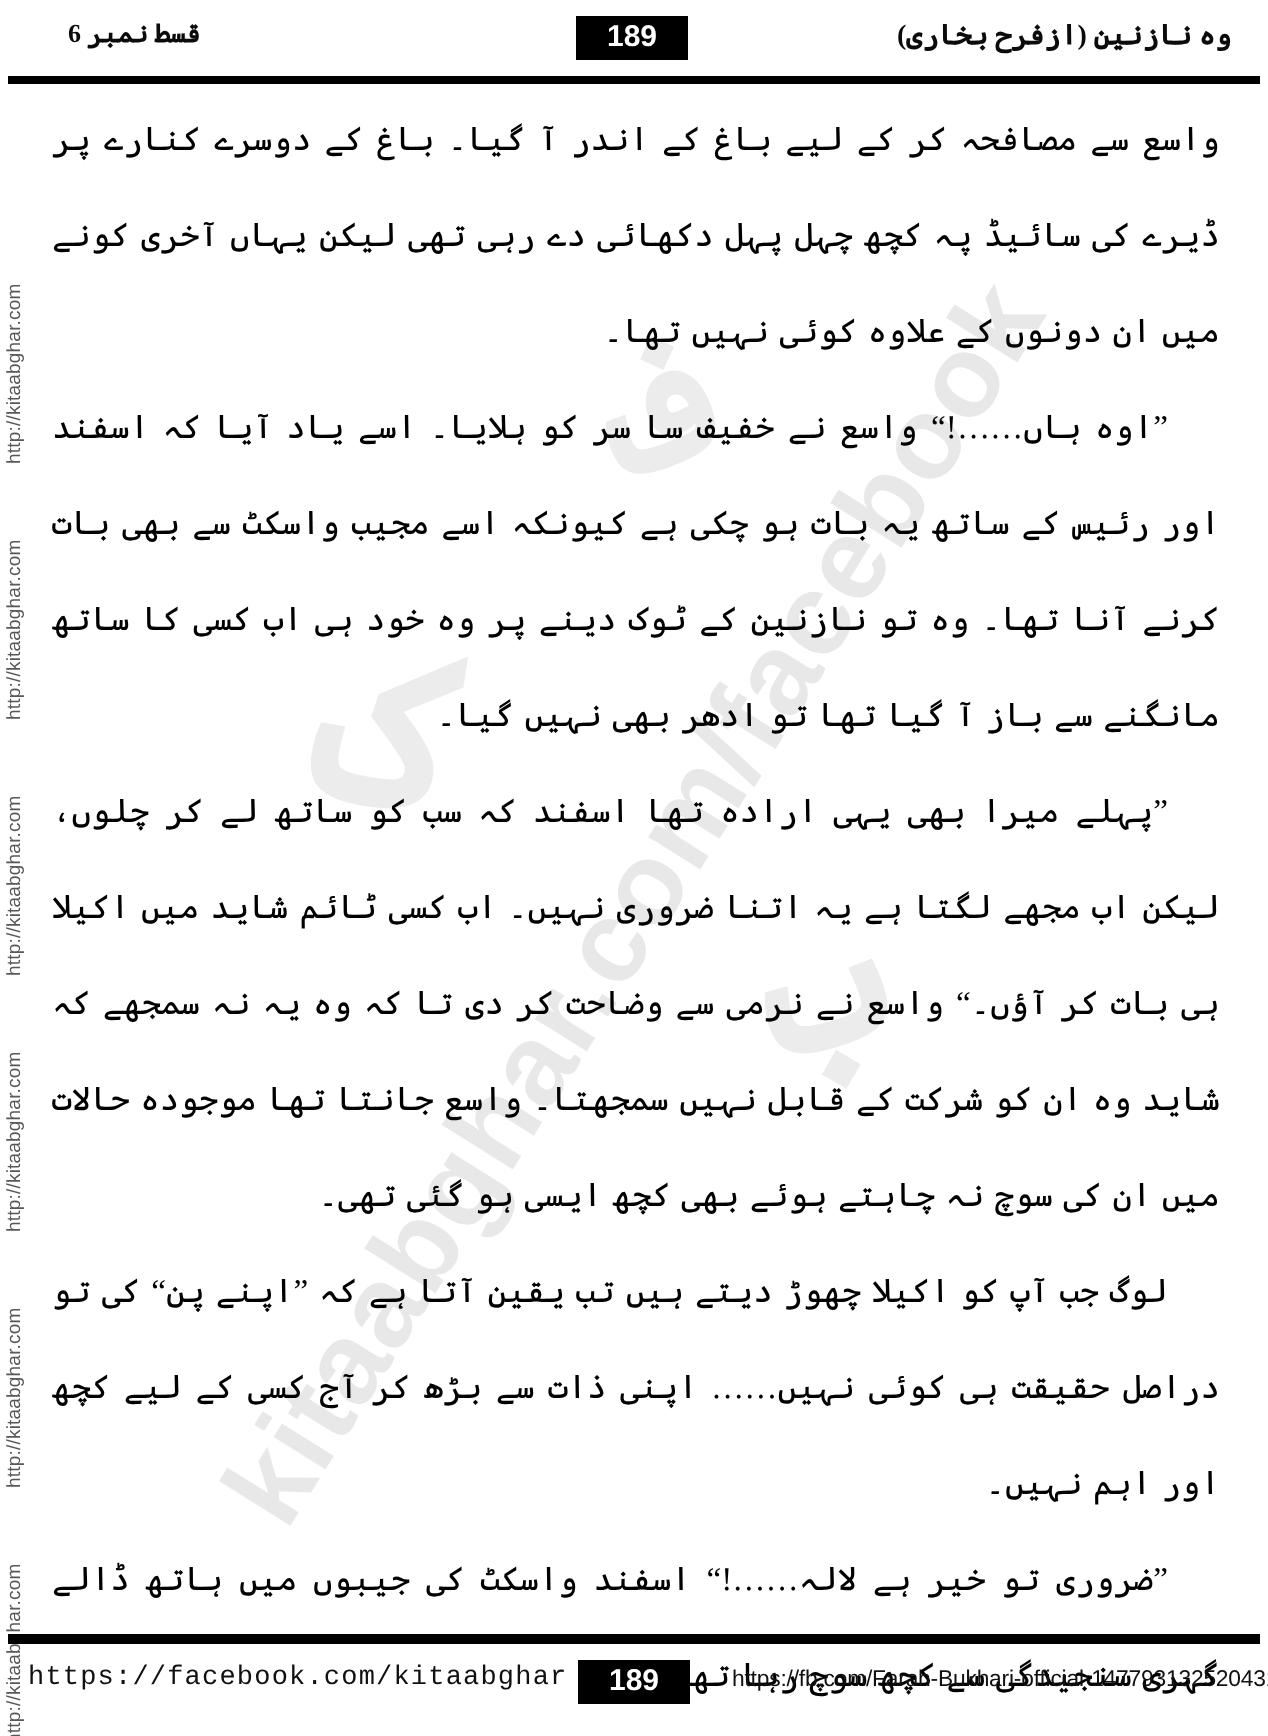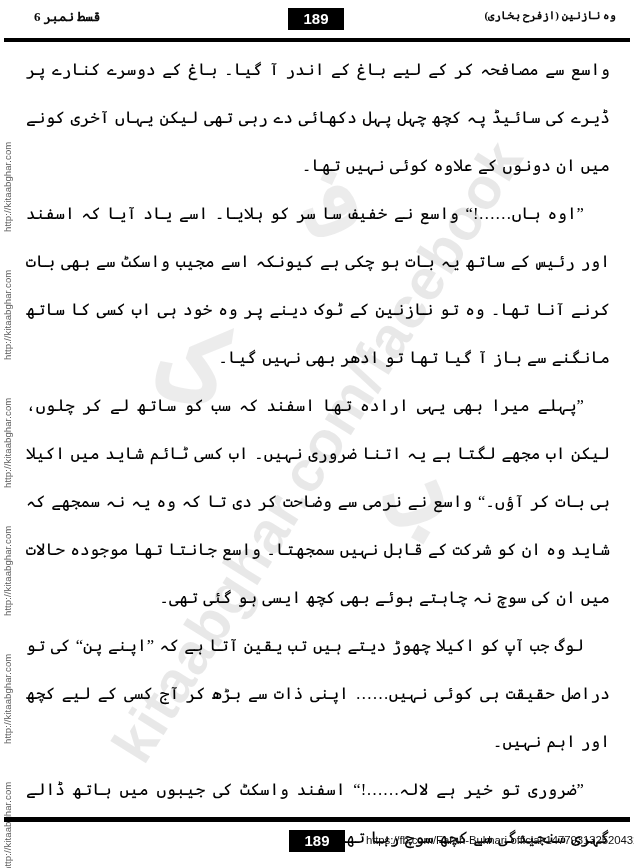--- a/index.html
+++ b/index.html
@@ -29,21 +29,21 @@
     height: 42px;
     box-sizing: border-box;
     direction: rtl;
     z-index: 40;
   }
   .header-title {
     position: absolute;
     top: 9px;
     right: 18px;
     font-family: "Liberation Serif", "DejaVu Serif", serif;
-    font-size: 11px;
+    font-size: 14px;
     font-weight: 700;
     color: #0b0b0b;
     white-space: nowrap;
     letter-spacing: .2px;
   }
   .header-episode {
     position: absolute;
     top: 9px;
     left: 34px;
     font-family: "Liberation Serif", "DejaVu Serif", serif;
@@ -238,17 +238,18 @@
     <p class="para">واسع سے مصافحہ کر کے لیے باغ کے اندر آ گیا۔ باغ کے دوسرے کنارے پر ڈیرے کی سائیڈ پہ کچھ چہل پہل دکھائی دے رہی تھی لیکن یہاں آخری کونے میں ان دونوں کے علاوہ کوئی نہیں تھا۔</p>
     <p class="para indent">”اوہ ہاں……!“ واسع نے خفیف سا سر کو ہلایا۔ اسے یاد آیا کہ اسفند اور رئیس کے ساتھ یہ بات ہو چکی ہے کیونکہ اسے مجیب واسکٹ سے بھی بات کرنے آنا تھا۔ وہ تو نازنین کے ٹوک دینے پر وہ خود ہی اب کسی کا ساتھ مانگنے سے باز آ گیا تھا تو ادھر بھی نہیں گیا۔</p>
     <p class="para indent">”پہلے میرا بھی یہی ارادہ تھا اسفند کہ سب کو ساتھ لے کر چلوں، لیکن اب مجھے لگتا ہے یہ اتنا ضروری نہیں۔ اب کسی ٹائم شاید میں اکیلا ہی بات کر آؤں۔“ واسع نے نرمی سے وضاحت کر دی تا کہ وہ یہ نہ سمجھے کہ شاید وہ ان کو شرکت کے قابل نہیں سمجھتا۔ واسع جانتا تھا موجودہ حالات میں ان کی سوچ نہ چاہتے ہوئے بھی کچھ ایسی ہو گئی تھی۔</p>
     <p class="para indent">لوگ جب آپ کو اکیلا چھوڑ دیتے ہیں تب یقین آتا ہے کہ ”اپنے پن“ کی تو دراصل حقیقت ہی کوئی نہیں…… اپنی ذات سے بڑھ کر آج کسی کے لیے کچھ اور اہم نہیں۔</p>
     <p class="para indent">”ضروری تو خیر ہے لالہ……!“ اسفند واسکٹ کی جیبوں میں ہاتھ ڈالے گہری سنجیدگی سے کچھ سوچ رہا تھا۔</p>
 
   </div>
 
   <div class="rule-bottom"></div>
   <div class="page-footer">
+    <div class="footer-left">https://facebook.com/kitaabghar</div>
     <div class="footer-badge">189</div>
     <div class="footer-right">https://fb.com/Farah-Bukhari-official-147793132520431/</div>
   </div>
 
 </div>
 
 </body></html>

